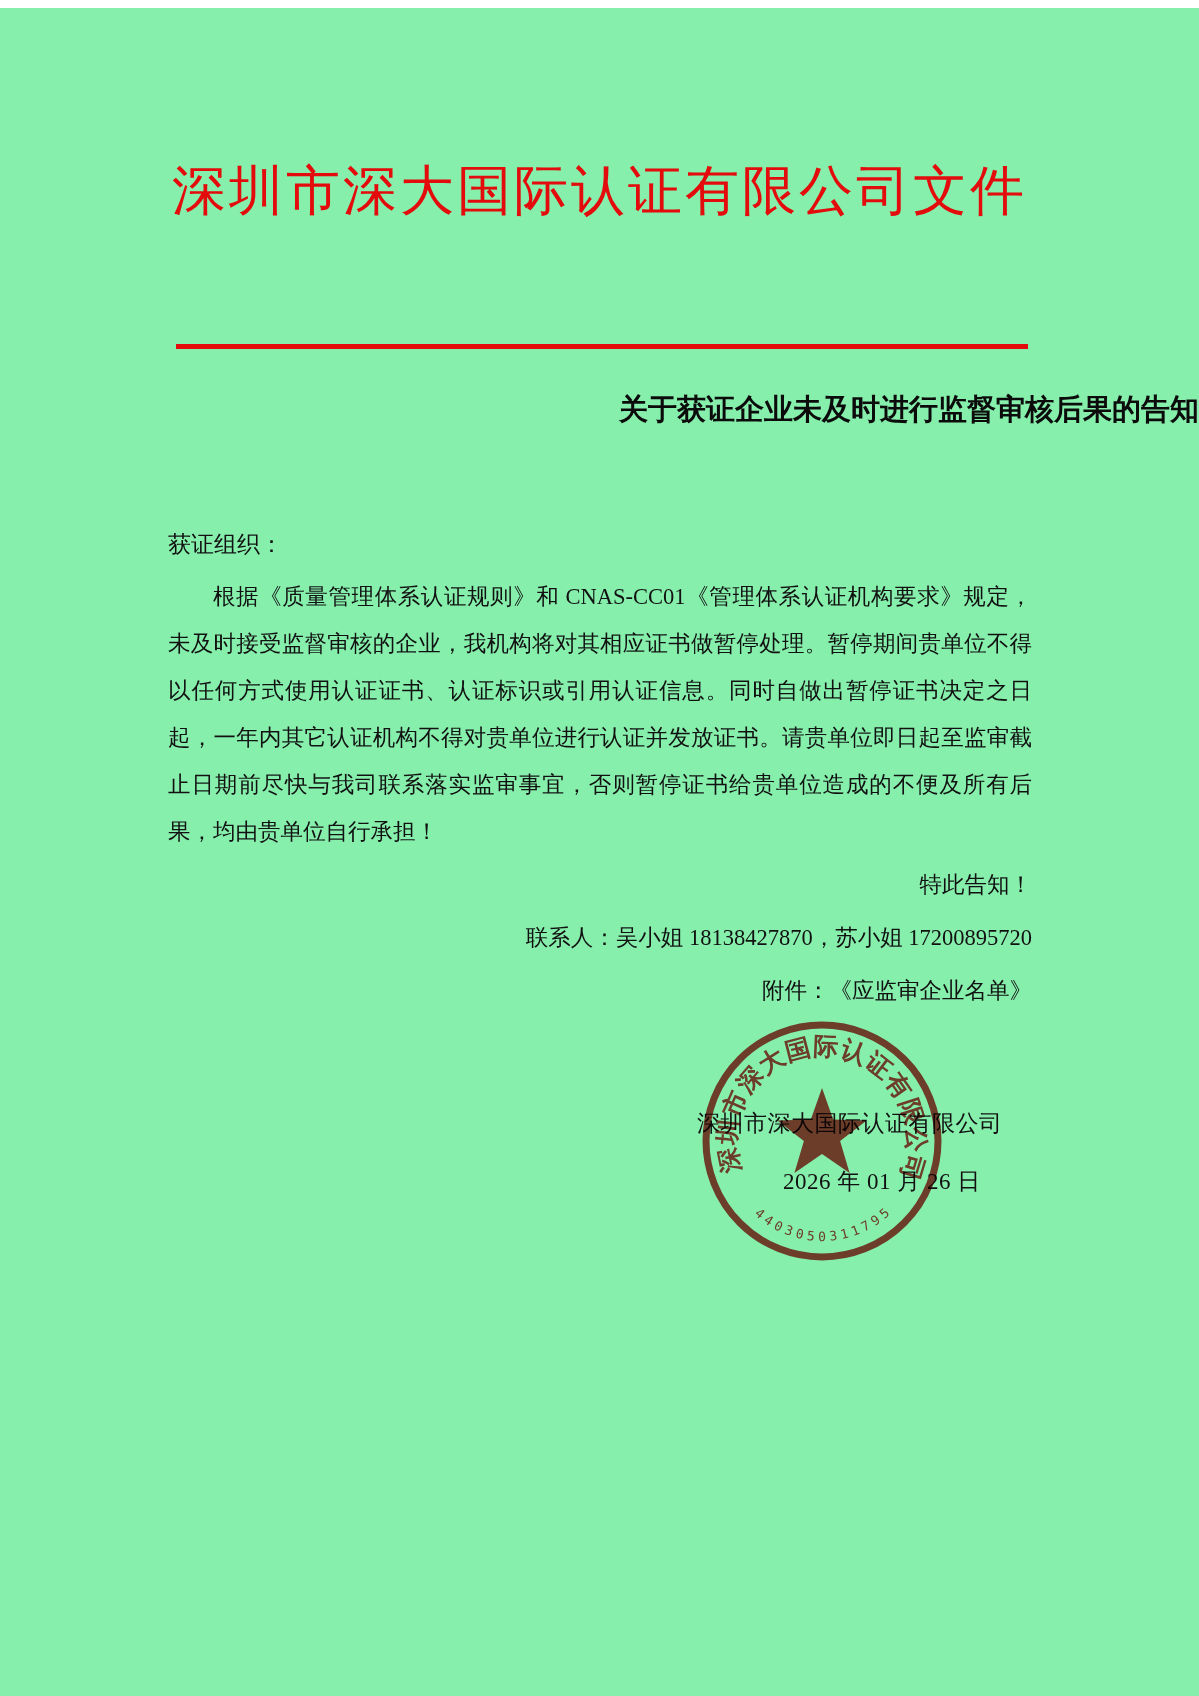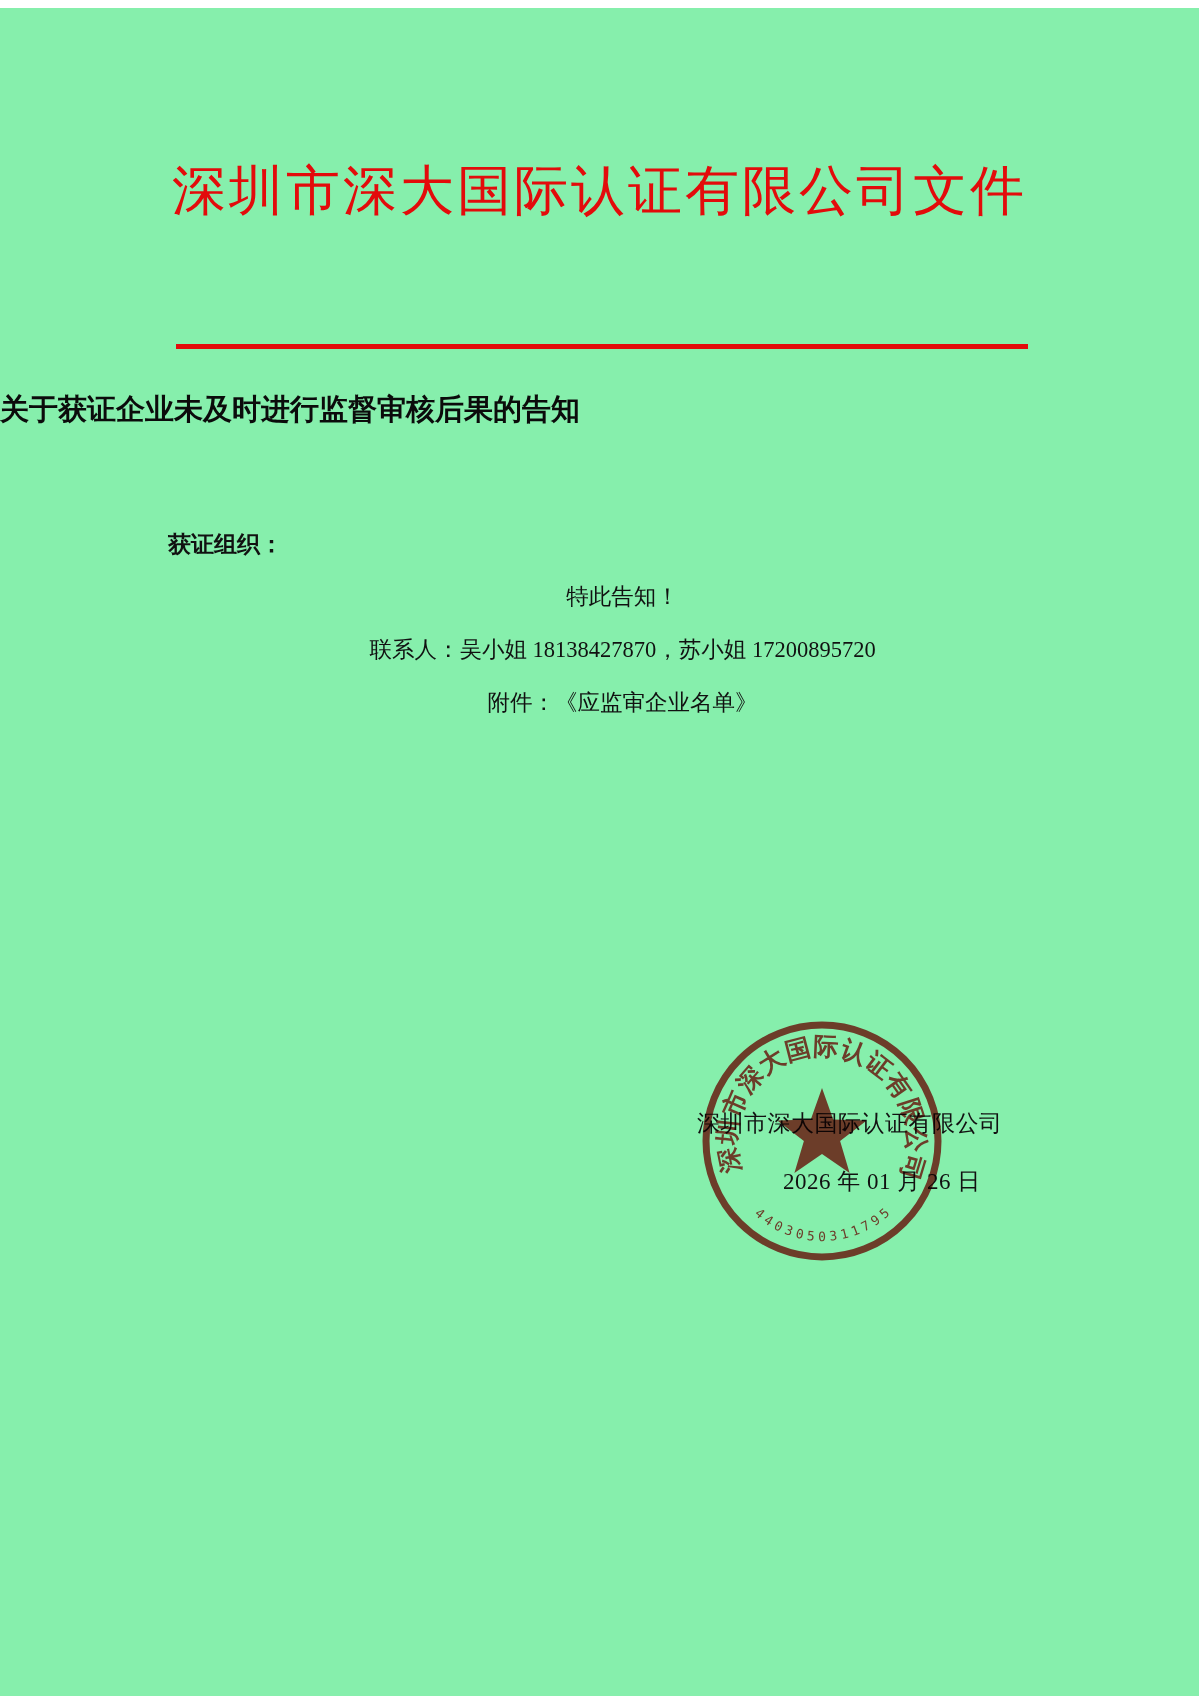--- a/index.html
+++ b/index.html
@@ -26,44 +26,44 @@
     font-size:29px;line-height:40px;
     color:#111;
     white-space:nowrap;
   }
   .red-rule{
     position:absolute;top:336px;left:176px;width:852px;height:5px;
     background:var(--rule_red,#e30b0b);
   }
   .subject{
     position:absolute;top:381px;left:0;width:100%;
-    text-align:left;
+    text-align:right;
     font-family:"Liberation Sans","DejaVu Sans",sans-serif;
     font-weight:700;
     font-size:29px;line-height:40px;
     color:#0b0b0b;
     white-space:nowrap;
   }
   .body-block{
     position:absolute;top:520px;left:168px;width:864px;
     font-size:22.5px;
   }
   .salutation{
     font-family:"Liberation Sans","DejaVu Sans",sans-serif;
-    font-weight:700;
+    font-weight:400;
     font-size:23px;line-height:33px;
     margin:0 0 12px 0;
   }
   .para{
     margin:0;
     text-indent:2em;
     line-height:47px;
     text-align:justify;
   }
-  .para.short{margin-top:6px;text-align:center;}
+  .para.short{margin-top:6px;text-align:right;}
   .sig-company{
     position:absolute;top:1099px;left:697px;
     font-size:23px;line-height:33px;letter-spacing:0.5px;
     color:#111;white-space:nowrap;
   }
   .sig-date{
     position:absolute;top:1157px;left:783px;
     font-size:23px;line-height:33px;letter-spacing:0.5px;
     color:#111;white-space:nowrap;
   }
@@ -93,20 +93,21 @@
 
   <div class="org-title">深圳市深大国际认证有限公司文件</div>
 
 
   <div class="red-rule"></div>
 
   <div class="subject">关于获证企业未及时进行监督审核后果的告知</div>
 
   <div class="body-block">
     <div class="salutation">获证组织：</div>
+    <p class="para">根据《质量管理体系认证规则》和 CNAS-CC01《管理体系认证机构要求》规定，未及时接受监督审核的企业，我机构将对其相应证书做暂停处理。暂停期间贵单位不得以任何方式使用认证证书、认证标识或引用认证信息。同时自做出暂停证书决定之日起，一年内其它认证机构不得对贵单位进行认证并发放证书。请贵单位即日起至监审截止日期前尽快与我司联系落实监审事宜，否则暂停证书给贵单位造成的不便及所有后果，均由贵单位自行承担！</p>
     <p class="para short">特此告知！</p>
     <p class="para short">联系人：吴小姐 18138427870，苏小姐 17200895720</p>
     <p class="para short">附件：《应监审企业名单》</p>
   </div>
 
   <div class="sig-company">深圳市深大国际认证有限公司</div>
 
   <div class="sig-date">2026 年 01 月 26 日</div>
 
   <svg class="stamp" viewBox="0 0 260 260" width="260" height="260" xmlns="http://www.w3.org/2000/svg">

